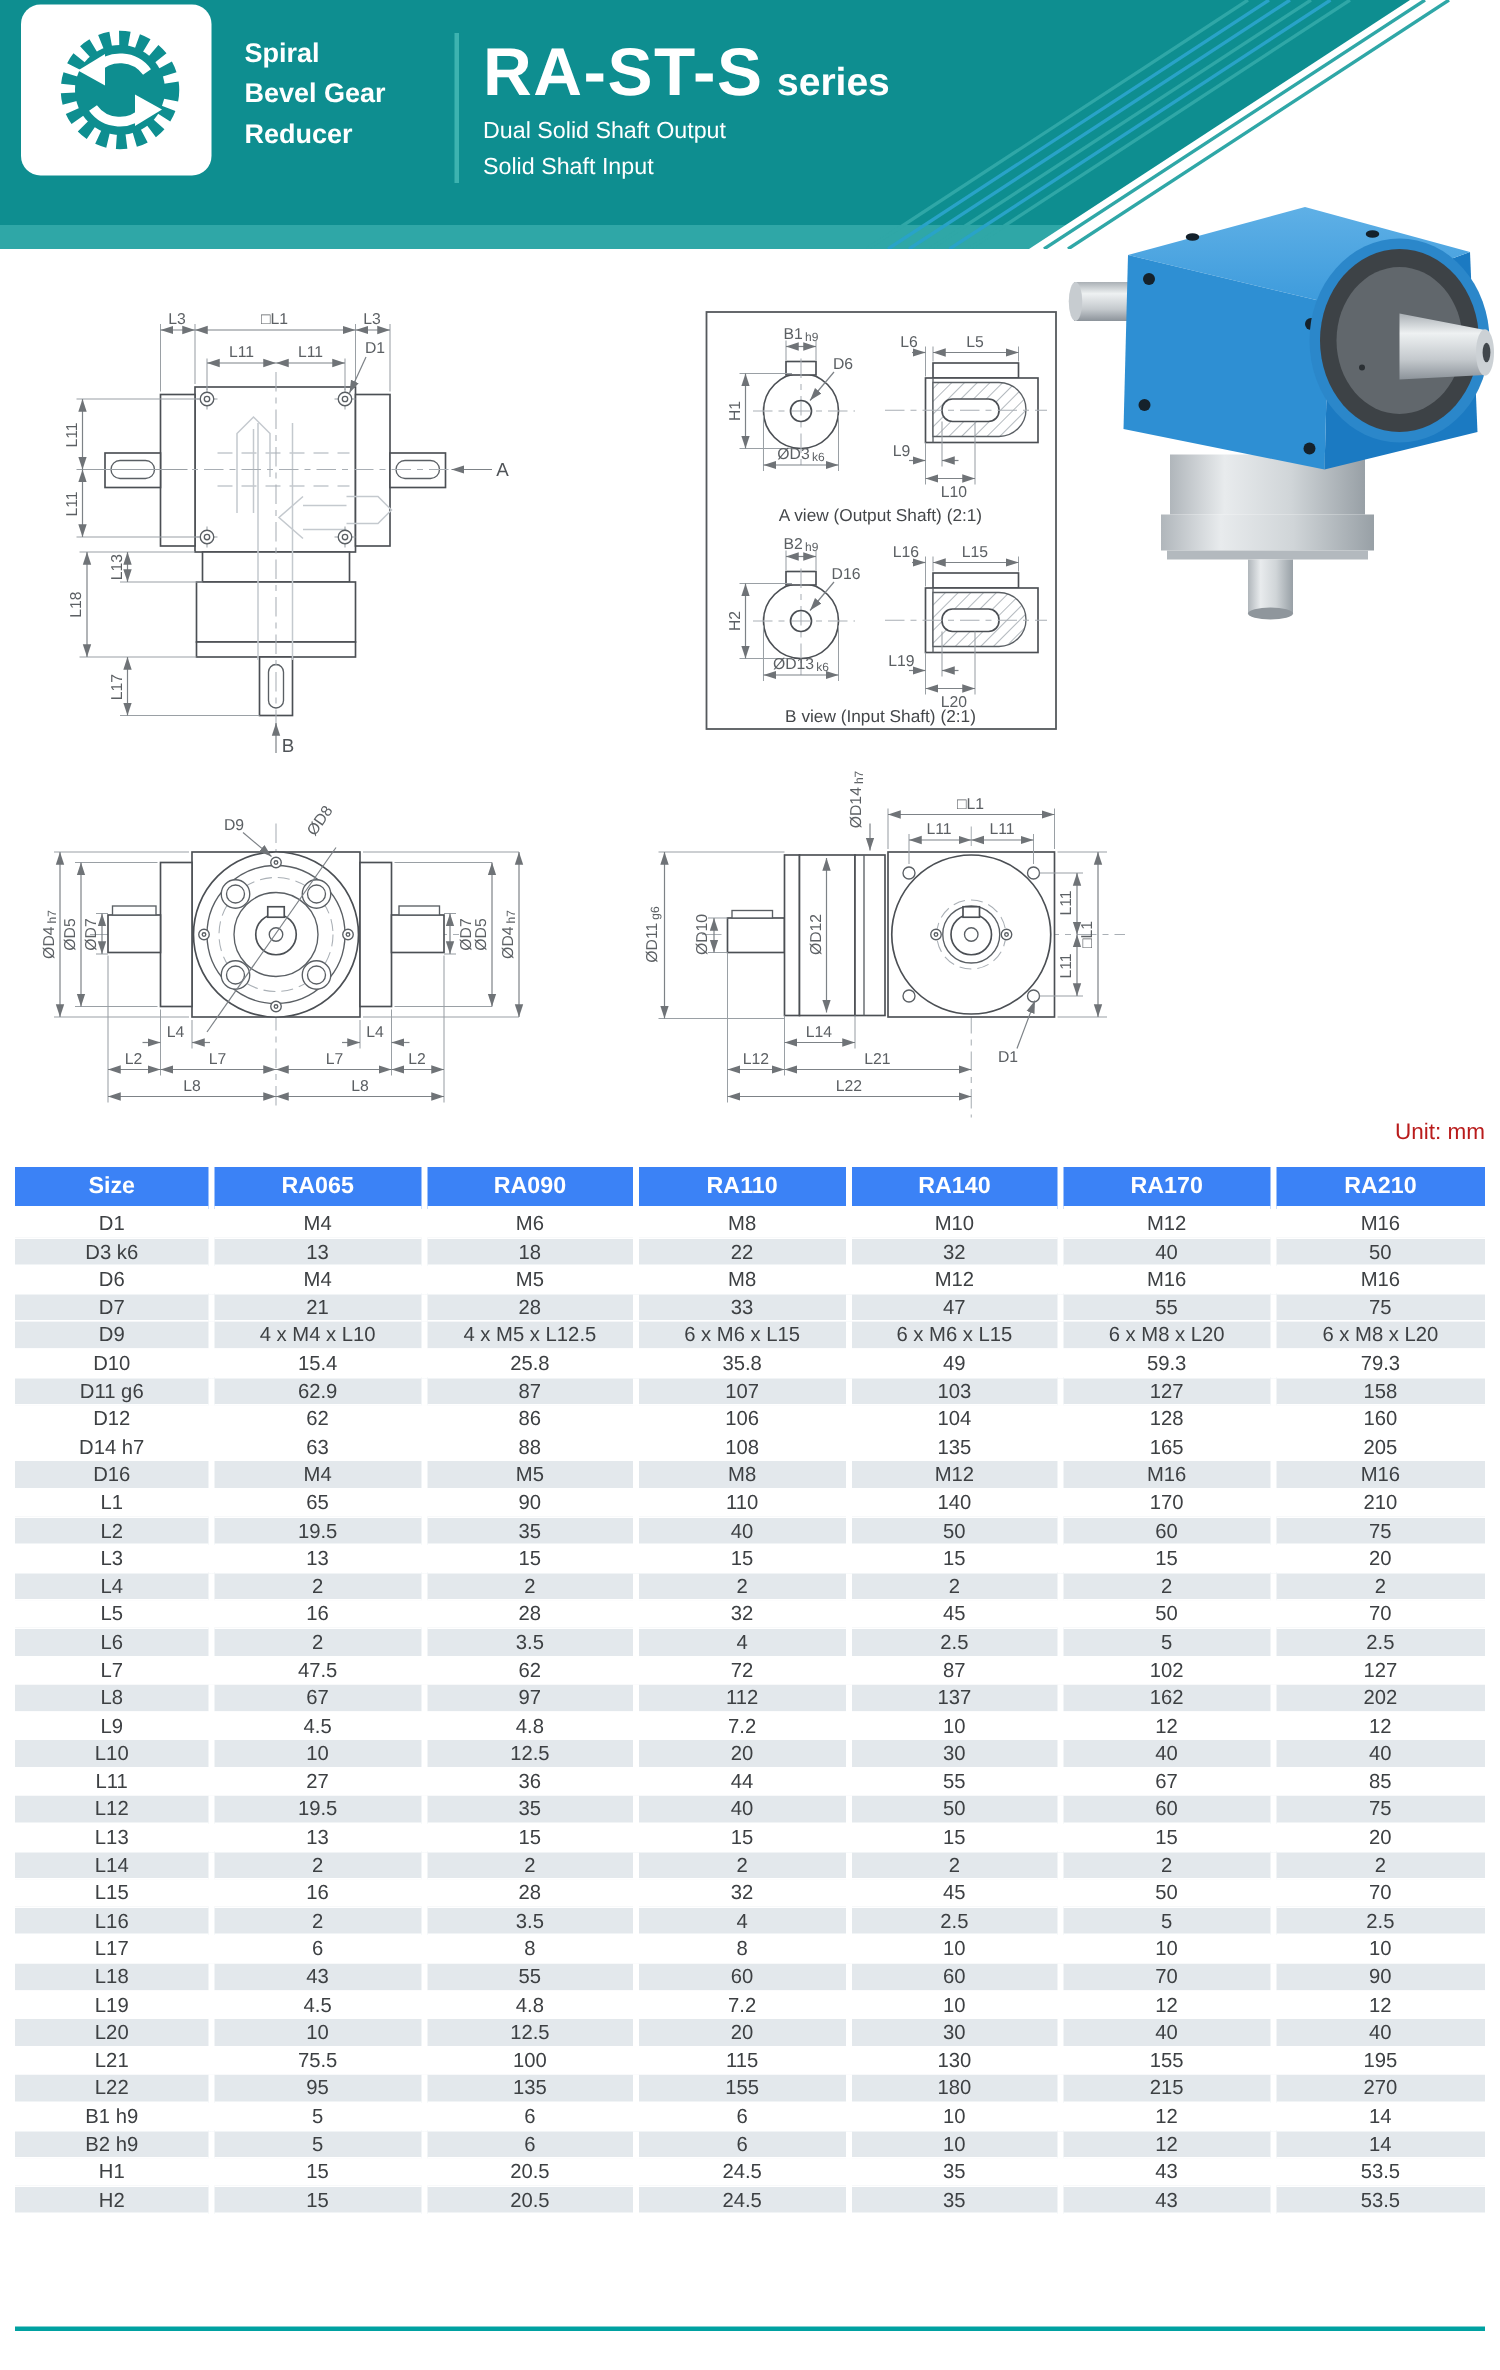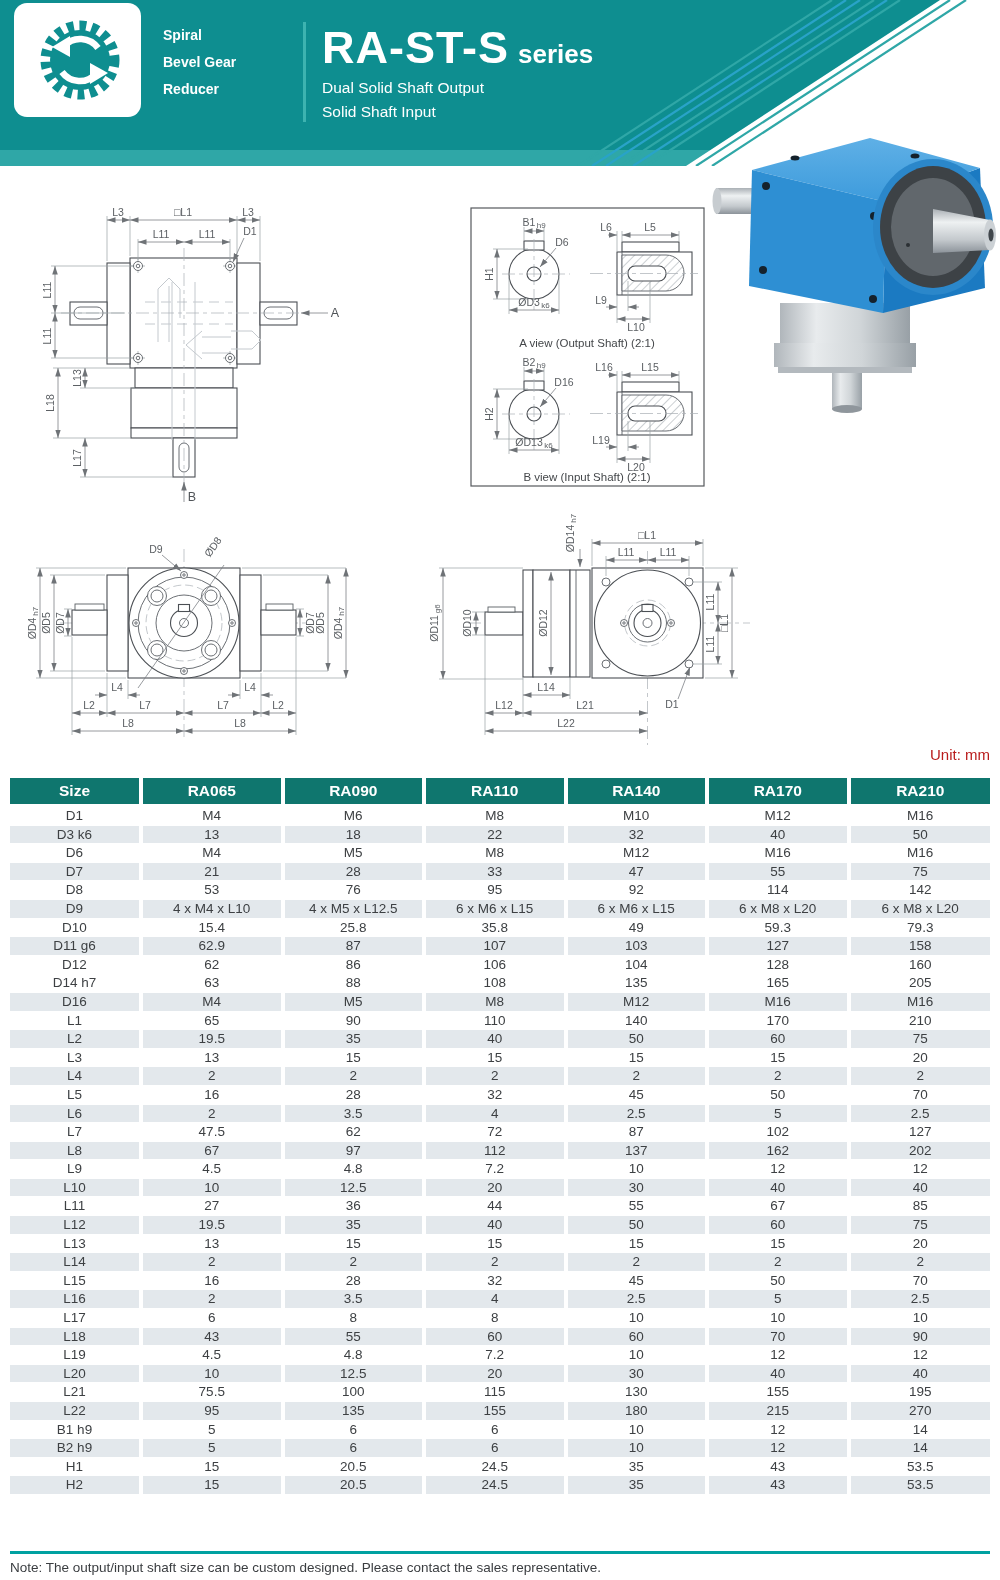--- a/index.html
+++ b/index.html
@@ -1,20 +1,20 @@
 <!DOCTYPE html>
 <html><head>
 <meta charset="utf-8">
 <style>
   html,body{margin:0;padding:0;background:#fff;}
   .page{position:relative;width:1000px;height:1580px;background:#fff;font-family:"Liberation Sans",sans-serif;overflow:hidden;}
   
   .header{position:absolute;left:0;top:0;width:1000px;height:166px;}
   .header svg{position:absolute;left:0;top:0;}
-  .brand{position:absolute;left:163px;top:22px;color:#fff;font-size:14px;font-weight:700;line-height:27px;}
+  .brand{position:absolute;left:163px;top:22px;color:#fff;font-size:18px;font-weight:700;line-height:27px;}
   .hdr-divider{position:absolute;left:303px;top:22px;width:3px;height:100px;background:#3db3b0;}
   .series{position:absolute;left:322px;top:22px;color:#fff;}
   .series .row1{white-space:nowrap;}
   .series .main{font-size:45px;font-weight:700;letter-spacing:1px;}
   .series .suffix{font-size:26px;font-weight:700;margin-left:9px;}
   .series .sub{font-size:15.5px;line-height:21px;font-weight:400;margin-top:3px;}
   .logo{position:absolute;left:14px;top:3px;width:127px;height:114px;background:#fff;border-radius:13px;}
   
   svg.draw{position:absolute;overflow:visible;}
   .ln{stroke:#4b4f54;stroke-width:1.1;fill:#fff;}
@@ -26,21 +26,21 @@
   .cl{stroke:#a9afb5;stroke-width:0.7;fill:none;stroke-dasharray:13 4 4 4;}
   .lt{stroke:#c4c9ce;stroke-width:1;fill:none;}
   .dlb{font-size:10.5px;fill:#5c6064;font-family:"Liberation Sans",sans-serif;}
   .cap{font-size:11.5px;fill:#44474a;font-family:"Liberation Sans",sans-serif;}
   .sub{font-size:8px;}
   .viewletter{font-size:12.5px;fill:#505458;}
   text{text-anchor:middle;}
   
   .unit-label{position:absolute;left:10px;top:746px;width:980px;text-align:right;font-size:15px;color:#b91c1c;}
   table.spec{position:absolute;left:10px;top:778px;width:980px;border-collapse:collapse;table-layout:fixed;font-size:13.5px;color:#3d4043;}
-  table.spec th{background:#0f766e;color:#fff;font-size:15.5px;font-weight:700;height:26px;border-right:4px solid #fff;border-bottom:3px solid #fff;padding:0;}
+  table.spec th{background:#3b82f6;color:#fff;font-size:15.5px;font-weight:700;height:26px;border-right:4px solid #fff;border-bottom:3px solid #fff;padding:0;}
   table.spec th:last-child{border-right:none;}
   table.spec td{height:17.6px;line-height:17.6px;text-align:center;padding:0;border-right:4px solid #fff;border-bottom:1px solid #fff;background:#fff;}
   table.spec td:last-child{border-right:none;}
   table.spec col.size{width:131px;}
   table.spec tr.alt td{background:#e3e8ec;}
   .table-rule{position:absolute;left:10px;top:1551px;width:980px;height:3px;background:#00a1a1;}
   .note{position:absolute;left:10px;top:1560px;font-size:13.5px;color:#3a3d40;}
 </style>
 </head>
 <body>
@@ -544,29 +544,20 @@
         </tr>
         <tr class="alt">
           <td>D7</td>
           <td>21</td>
           <td>28</td>
           <td>33</td>
           <td>47</td>
           <td>55</td>
           <td>75</td>
         </tr>
-        <tr>
-          <td>D8</td>
-          <td>53</td>
-          <td>76</td>
-          <td>95</td>
-          <td>92</td>
-          <td>114</td>
-          <td>142</td>
-        </tr>
         <tr class="alt">
           <td>D9</td>
           <td>4 x M4 x L10</td>
           <td>4 x M5 x L12.5</td>
           <td>6 x M6 x L15</td>
           <td>6 x M6 x L15</td>
           <td>6 x M8 x L20</td>
           <td>6 x M8 x L20</td>
         </tr>
         <tr>
@@ -845,15 +836,14 @@
           <td>20.5</td>
           <td>24.5</td>
           <td>35</td>
           <td>43</td>
           <td>53.5</td>
         </tr>
       </tbody>
   </table>
   <div class="table-rule"></div>
 
-  <div class="note">Note: The output/input shaft size can be custom designed. Please contact the sales representative.</div>
 
 </div>
 
 </body></html>

